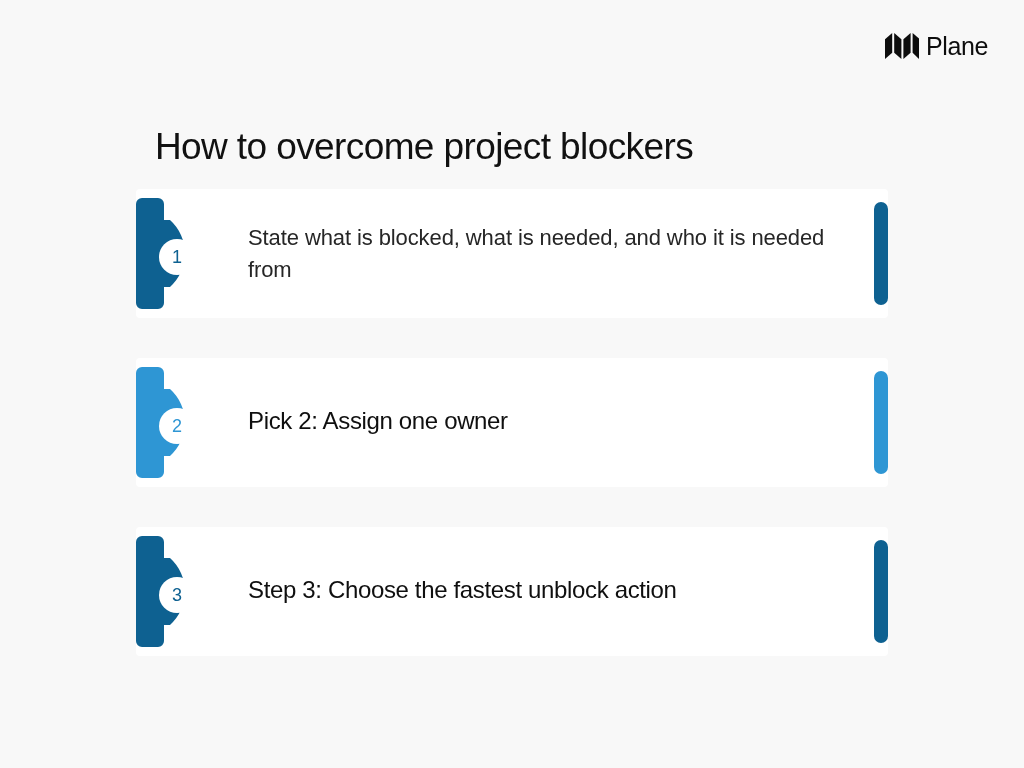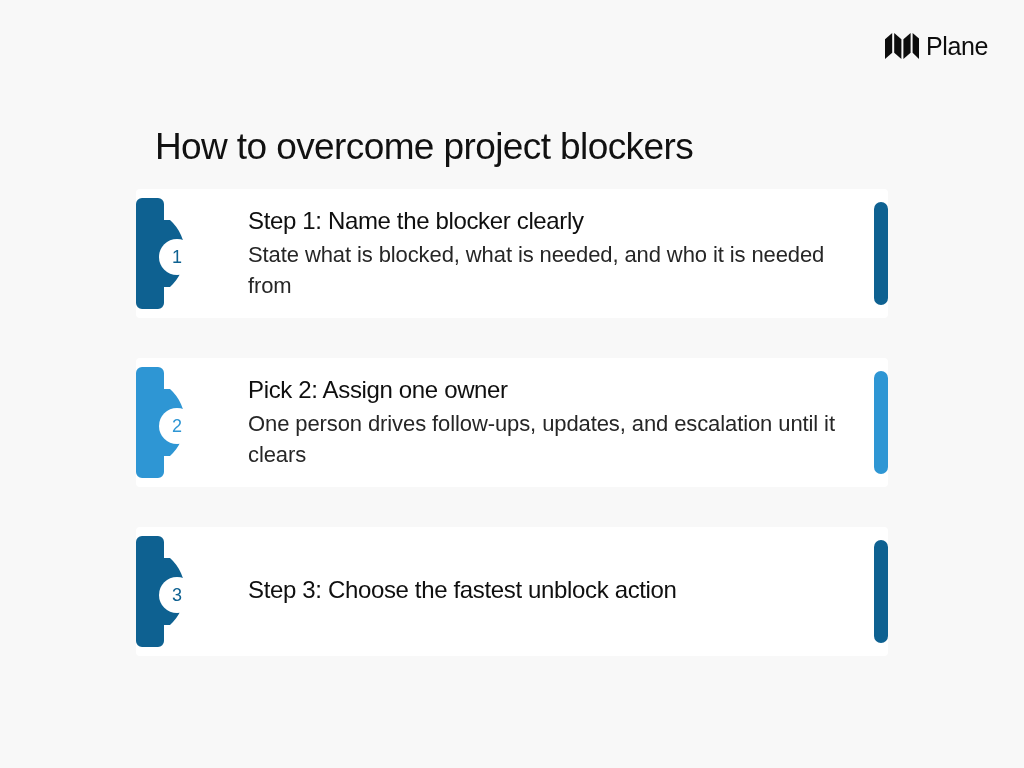--- a/index.html
+++ b/index.html
@@ -155,36 +155,34 @@
 <div class="steps">
 
   <div class="step-card">
     <div class="step-marker">
       <svg viewBox="0 0 90 111" xmlns="http://www.w3.org/2000/svg" aria-hidden="true">
         <path d="M0 6 A6 6 0 0 1 6 0 L22 0 A6 6 0 0 1 28 6 L28 22 L34 22 A45 45 0 0 1 34 89 L28 89 L28 105 A6 6 0 0 1 22 111 L6 111 A6 6 0 0 1 0 105 Z" fill="#0E6191"></path>
       </svg>
       <span class="step-number" style="color:#0E6191">1</span>
     </div>
     <div class="step-body">
-      <p class="step-heading">Step 1: Name the blocker clearly</p>
       <p class="step-desc">State what is blocked, what is needed, and who it is needed from</p>
     </div>
     <div class="step-accent" style="background:#0E6191"></div>
   </div>
 
   <div class="step-card">
     <div class="step-marker">
       <svg viewBox="0 0 90 111" xmlns="http://www.w3.org/2000/svg" aria-hidden="true">
         <path d="M0 6 A6 6 0 0 1 6 0 L22 0 A6 6 0 0 1 28 6 L28 22 L34 22 A45 45 0 0 1 34 89 L28 89 L28 105 A6 6 0 0 1 22 111 L6 111 A6 6 0 0 1 0 105 Z" fill="#2E96D4"></path>
       </svg>
       <span class="step-number" style="color:#2E96D4">2</span>
     </div>
     <div class="step-body">
       <p class="step-heading">Pick 2: Assign one owner</p>
-      <p class="step-desc">One person drives follow-ups, updates, and escalation until it clears</p>
     </div>
     <div class="step-accent" style="background:#2E96D4"></div>
   </div>
 
   <div class="step-card">
     <div class="step-marker">
       <svg viewBox="0 0 90 111" xmlns="http://www.w3.org/2000/svg" aria-hidden="true">
         <path d="M0 6 A6 6 0 0 1 6 0 L22 0 A6 6 0 0 1 28 6 L28 22 L34 22 A45 45 0 0 1 34 89 L28 89 L28 105 A6 6 0 0 1 22 111 L6 111 A6 6 0 0 1 0 105 Z" fill="#0E6191"></path>
       </svg>
       <span class="step-number" style="color:#0E6191">3</span>

